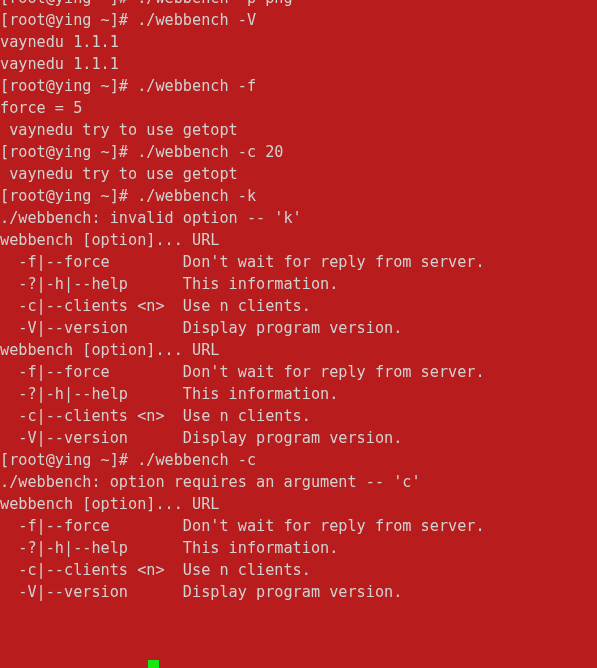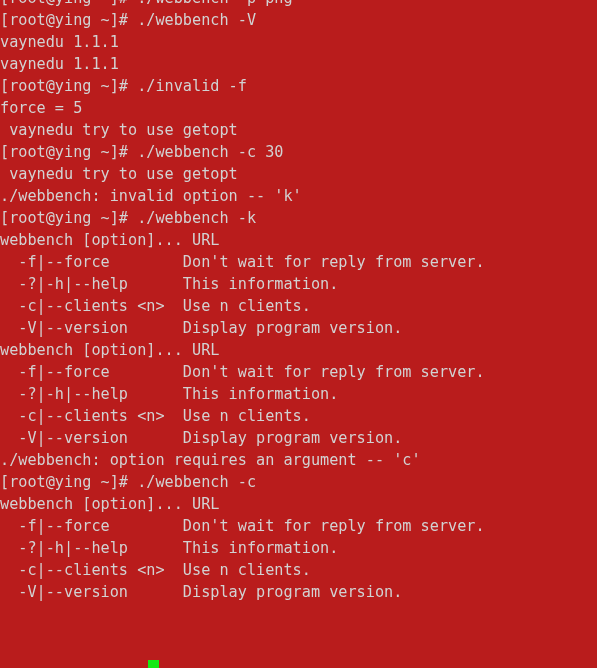--- a/index.html
+++ b/index.html
@@ -50,39 +50,39 @@
 </head>
 <body>
 
 <div id="terminal" style="background: #b91c1c; color: rgb(210, 210, 210); padding-left: 7px;">
   <div id="screen">
 
     <div class="line clipped">[root@ying ~]# ./webbench -p png</div>
     <div class="line">[root@ying ~]# ./webbench -V</div>
     <div class="line">vaynedu 1.1.1</div>
     <div class="line">vaynedu 1.1.1</div>
-    <div class="line">[root@ying ~]# ./invalid -f</div>
+    <div class="line">[root@ying ~]# ./webbench -f</div>
     <div class="line">force = 5</div>
     <div class="line"> vaynedu try to use getopt</div>
-    <div class="line">[root@ying ~]# ./webbench -c 30</div>
+    <div class="line">[root@ying ~]# ./webbench -c 20</div>
     <div class="line"> vaynedu try to use getopt</div>
+    <div class="line">[root@ying ~]# ./webbench -k</div>
     <div class="line">./webbench: invalid option -- 'k'</div>
-    <div class="line">[root@ying ~]# ./webbench -k</div>
     <div class="line">webbench [option]... URL</div>
     <div class="line">  -f|--force        Don't wait for reply from server.</div>
     <div class="line">  -?|-h|--help      This information.</div>
     <div class="line">  -c|--clients &lt;n&gt;  Use n clients.</div>
     <div class="line">  -V|--version      Display program version.</div>
     <div class="line">webbench [option]... URL</div>
     <div class="line">  -f|--force        Don't wait for reply from server.</div>
     <div class="line">  -?|-h|--help      This information.</div>
     <div class="line">  -c|--clients &lt;n&gt;  Use n clients.</div>
     <div class="line">  -V|--version      Display program version.</div>
+    <div class="line">[root@ying ~]# ./webbench -c</div>
     <div class="line">./webbench: option requires an argument -- 'c'</div>
-    <div class="line">[root@ying ~]# ./webbench -c</div>
     <div class="line">webbench [option]... URL</div>
     <div class="line">  -f|--force        Don't wait for reply from server.</div>
     <div class="line">  -?|-h|--help      This information.</div>
     <div class="line">  -c|--clients &lt;n&gt;  Use n clients.</div>
     <div class="line">  -V|--version      Display program version.</div>
 
   </div>
   <div id="cursor" style="background: rgb(21, 233, 21);"></div>
 </div>
 

